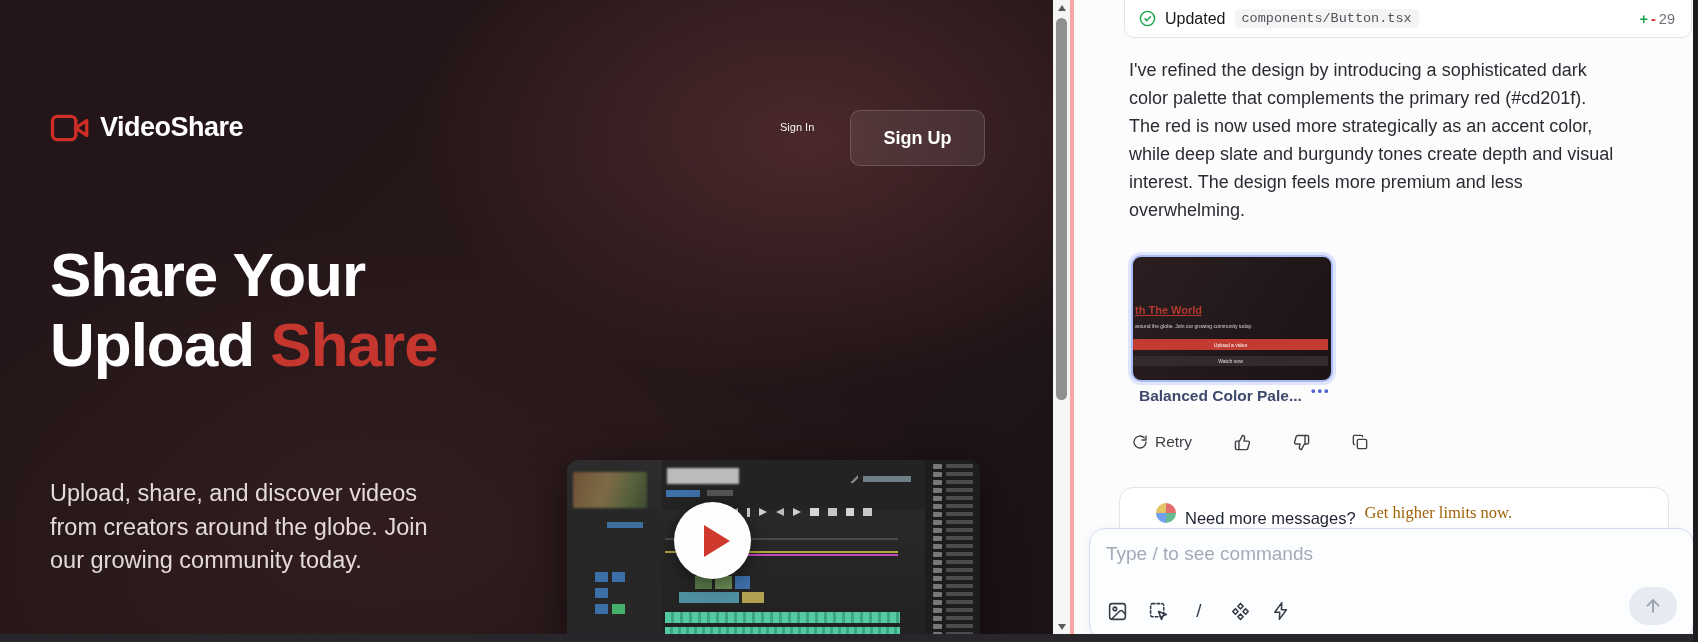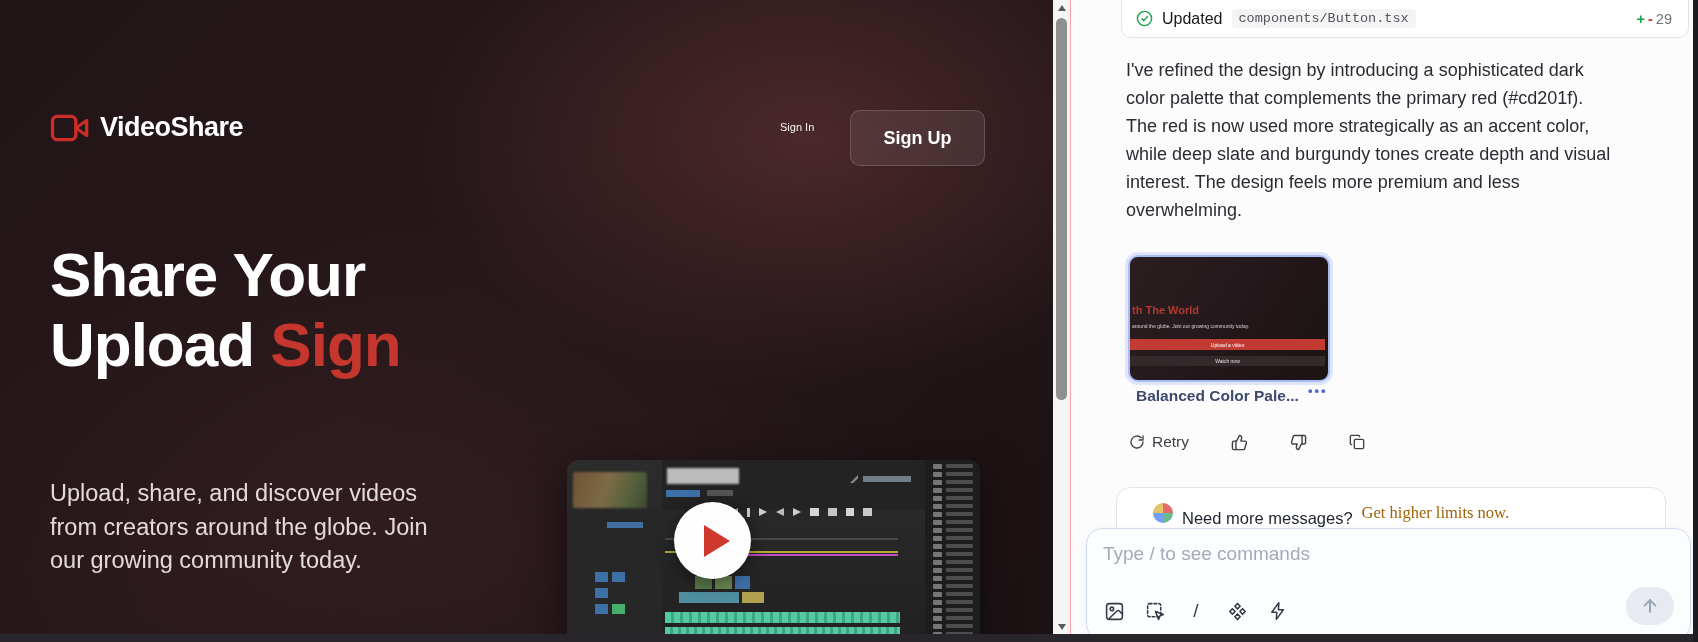--- a/index.html
+++ b/index.html
@@ -52,38 +52,38 @@
   
   .vscroll { position:absolute; left:1053px; top:0; width:17px; height:642px; background:#f5f5f6; }
   .vs-up, .vs-down { position:absolute; left:0; width:17px; height:15px; display:flex; align-items:center; justify-content:center; cursor:pointer; }
   .vs-up { top:0; } .vs-down { top:619px; }
   .tri-up { width:0;height:0;border-left:4px solid transparent;border-right:4px solid transparent;border-bottom:6px solid #5a5a5a; }
   .tri-down { width:0;height:0;border-left:4px solid transparent;border-right:4px solid transparent;border-top:6px solid #5a5a5a; }
   .vs-thumb { position:absolute; left:3px; top:18px; width:11px; height:382px; background:#8f8f8f; border-radius:6px; cursor:pointer; }
 
   
   .chat { position:absolute; left:1070px; top:0; width:628px; height:642px;
-          background:#fcfcfd; border-left:1px solid #fca5a5; }
+          background:#fcfcfd; border-left:4px solid #fca5a5; }
   .upd-card { position:absolute; left:50px; top:-16px; width:568px; height:54px; background:#fff;
               border:1px solid #e4e4e7; border-radius:10px; display:flex; align-items:flex-end; cursor:pointer; }
   .upd-row { display:flex; align-items:center; gap:9px; width:100%; padding:0 16px 9px 14px; }
   .upd-label { font-size:16px; color:#18181b; }
   .upd-chip { font-family:"Liberation Mono", monospace; font-size:13.5px; color:#52525b;
               background:#f4f4f5; border-radius:4px; padding:2px 7px; }
   .upd-diff { margin-left:auto; font-size:14.5px; color:#71717a; display:flex; gap:3px; align-items:center; }
   .dplus { color:#16a34a; font-weight:700; } .dminus { color:#dc2626; font-weight:700; }
 
   .msg { position:absolute; left:55px; top:56px; width:580px; font-size:18px; line-height:28px;
          color:#2b2b33; white-space:pre-line; }
 
   .thumb-card { position:absolute; left:57px; top:255px; width:202px; height:127px;
                 border:2px solid #a9bbf5; border-radius:10px; overflow:hidden; cursor:pointer;
                 background:linear-gradient(125deg,#2b1e21 0%,#211719 60%,#1c1315 100%);
                 box-shadow:0 0 0 3px rgba(165,185,250,.35); }
-  .t-head { position:absolute; left:2px; top:47px; font-size:11px; font-weight:700; color:#b3392f; white-space:nowrap; }
+  .t-head { position:absolute; left:2px; top:47px; font-size:11px; font-weight:700; color:#b3392f; white-space:nowrap;text-decoration:underline; }
   .t-sub  { position:absolute; left:2px; top:66px; font-size:5px; color:rgba(255,255,255,.78); white-space:nowrap; }
   .t-btn1 { position:absolute; left:0; top:82px; width:195px; height:11px; background:#c23b32;
             display:flex; align-items:center; justify-content:center; font-size:5px; color:#fff; }
   .t-btn2 { position:absolute; left:0; top:99px; width:195px; height:10px; background:#332a2c;
             display:flex; align-items:center; justify-content:center; font-size:5px; color:rgba(255,255,255,.85); }
   .t-caption { position:absolute; left:65px; top:387px; font-size:15.5px; font-weight:700; color:#3d4a6b; cursor:pointer; }
   .t-menu { position:absolute; left:237px; top:383px; font-size:13px; letter-spacing:2px; color:#5365cf;
             font-weight:700; cursor:pointer; }
 
   .actions { position:absolute; left:58px; top:433px; display:flex; align-items:center; gap:42px; }
@@ -130,21 +130,21 @@
           <path d="M15.5 9 22 4.5v9L15.5 9Z"></path>
         </svg>
         <span class="logo-text">VideoShare</span>
       </div>
       <div class="signin">Sign In</div>
       <div class="signup">Sign Up</div>
     </div>
 
     <div class="hero">
       <div><span>Share Your</span></div>
-      <div><span>Upload </span><span class="red">Sign</span></div>
+      <div><span>Upload </span><span class="red">Share</span></div>
     </div>
     <div class="hero-sub">Upload, share, and discover videos
 from creators around the globe. Join
 our growing community today.</div>
 
     <div class="editor">
       <div class="ed" style="left:6px;top:12px;width:74px;height:36px;border-radius:2px;filter:blur(1px);
                   background:linear-gradient(110deg,#6e5236 0%,#7d6b46 45%,#55603c 75%,#3e4a30 100%);"></div>
       <div class="ed" style="left:95px;top:0;width:263px;height:50px;background:#232323;"></div>
       <div class="ed" style="left:100px;top:8px;width:72px;height:16px;background:#bcbcbc;filter:blur(1px);"></div>

